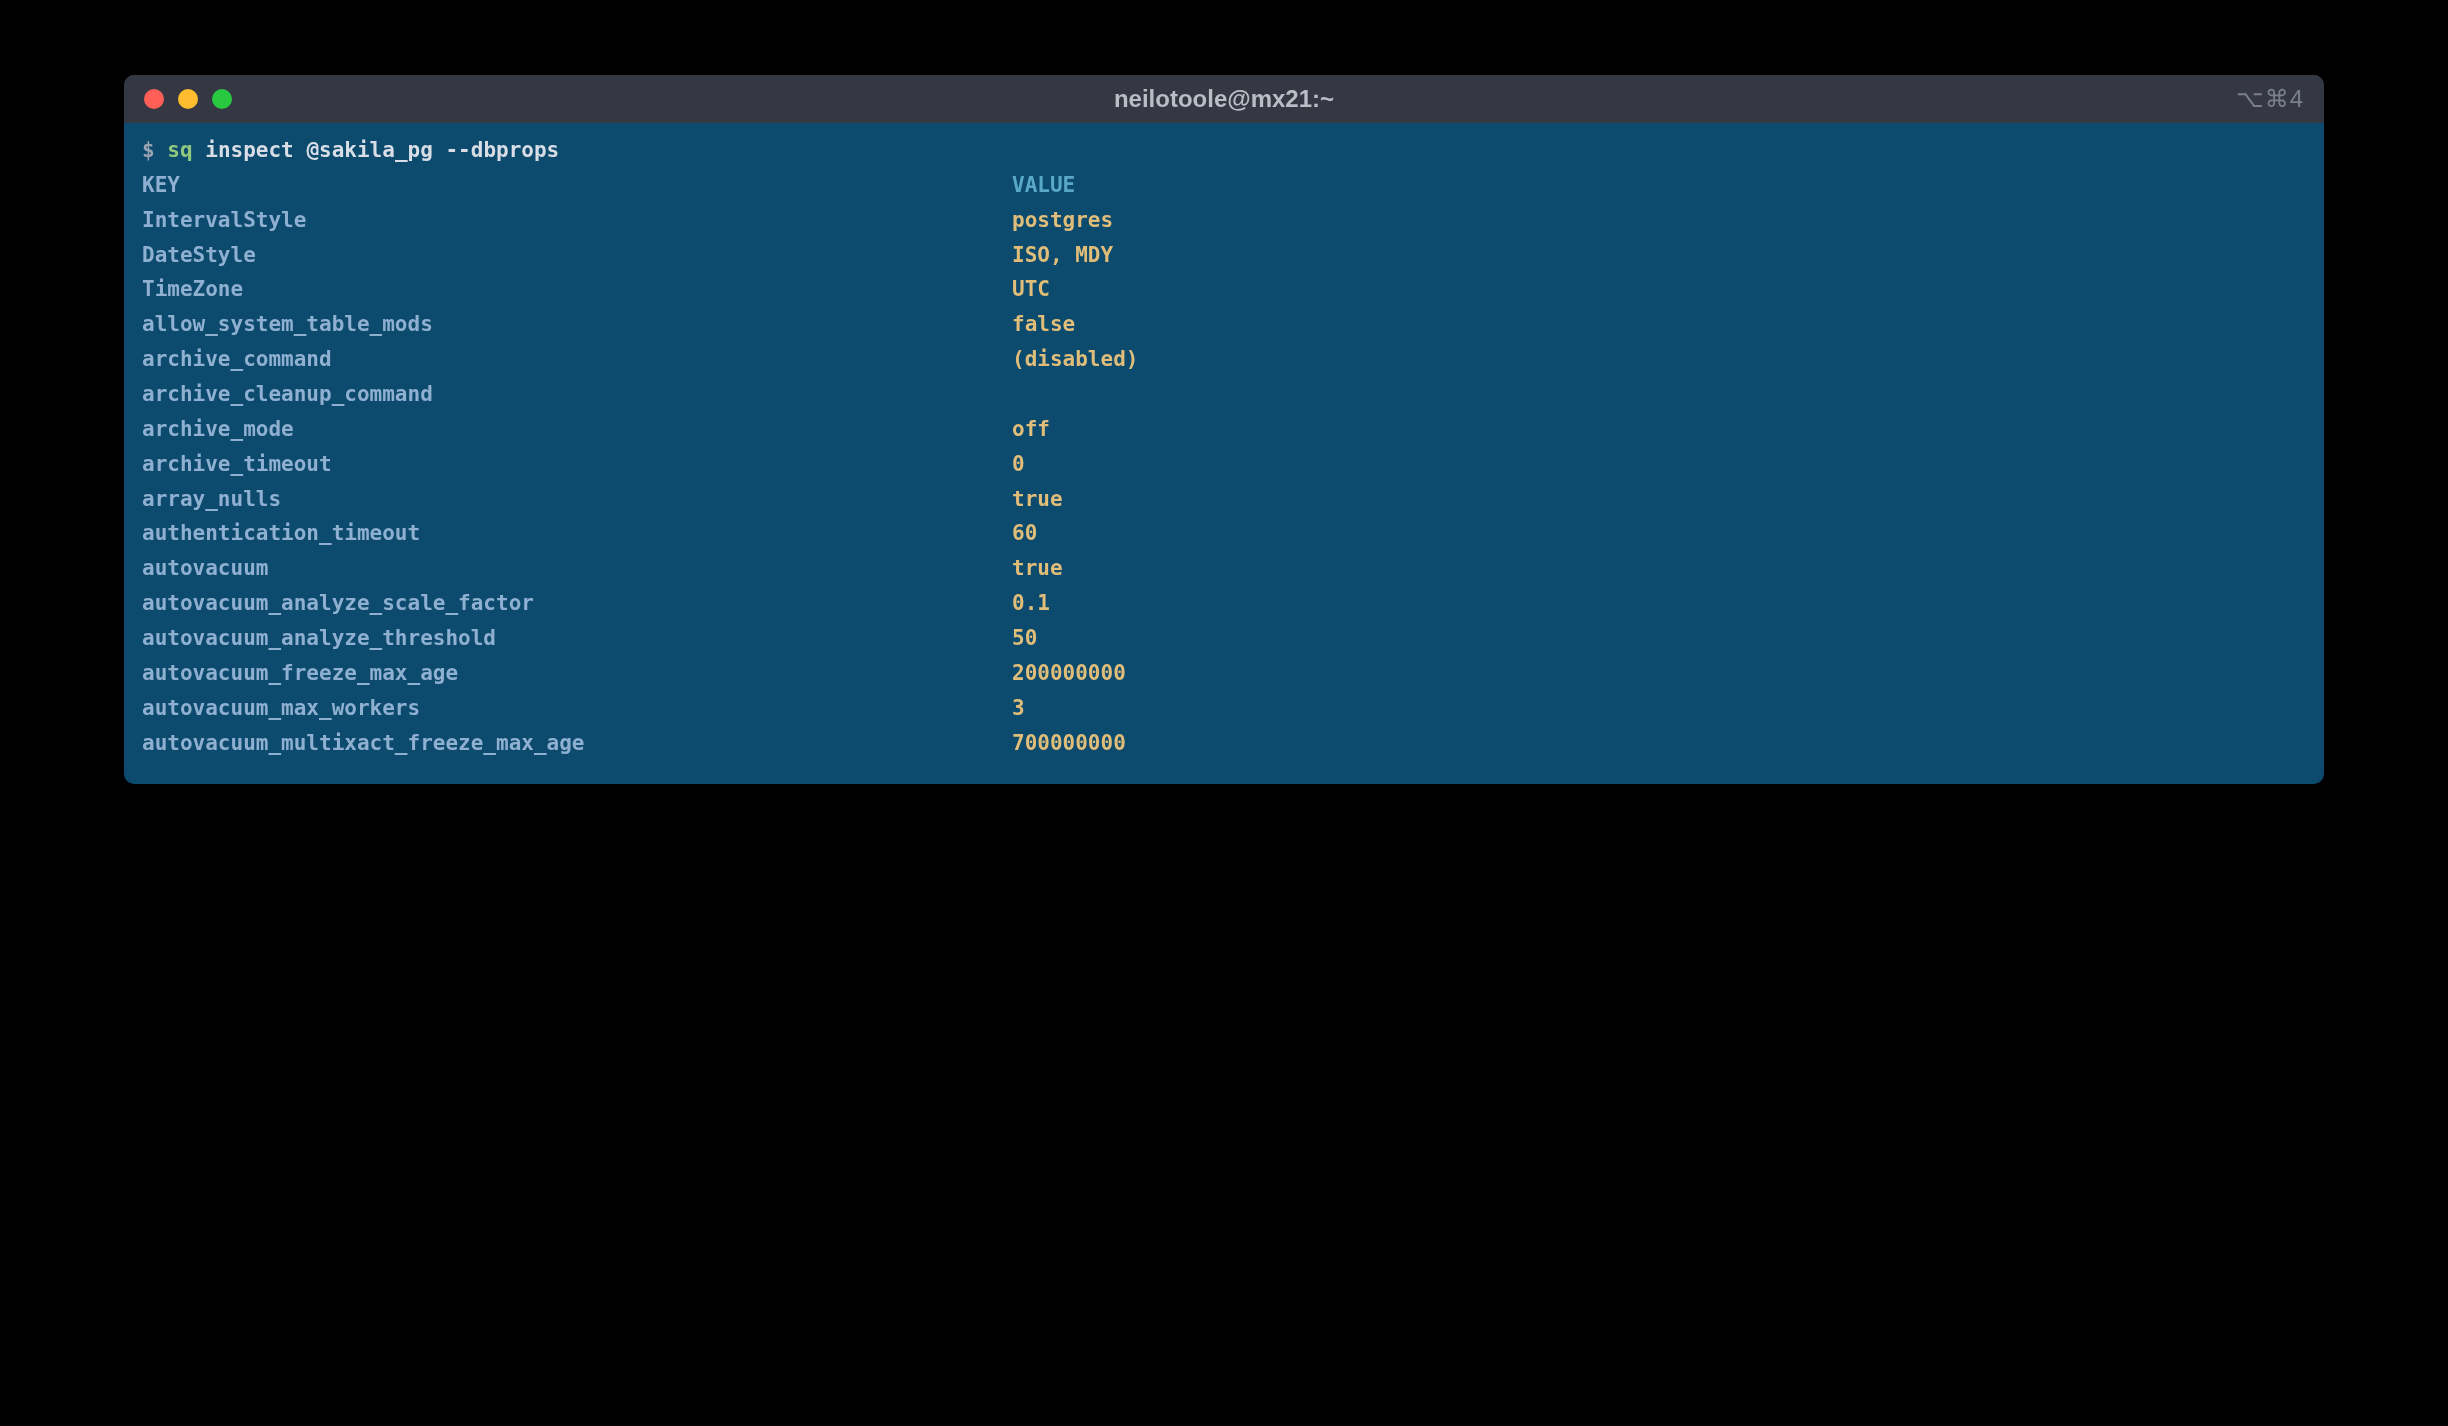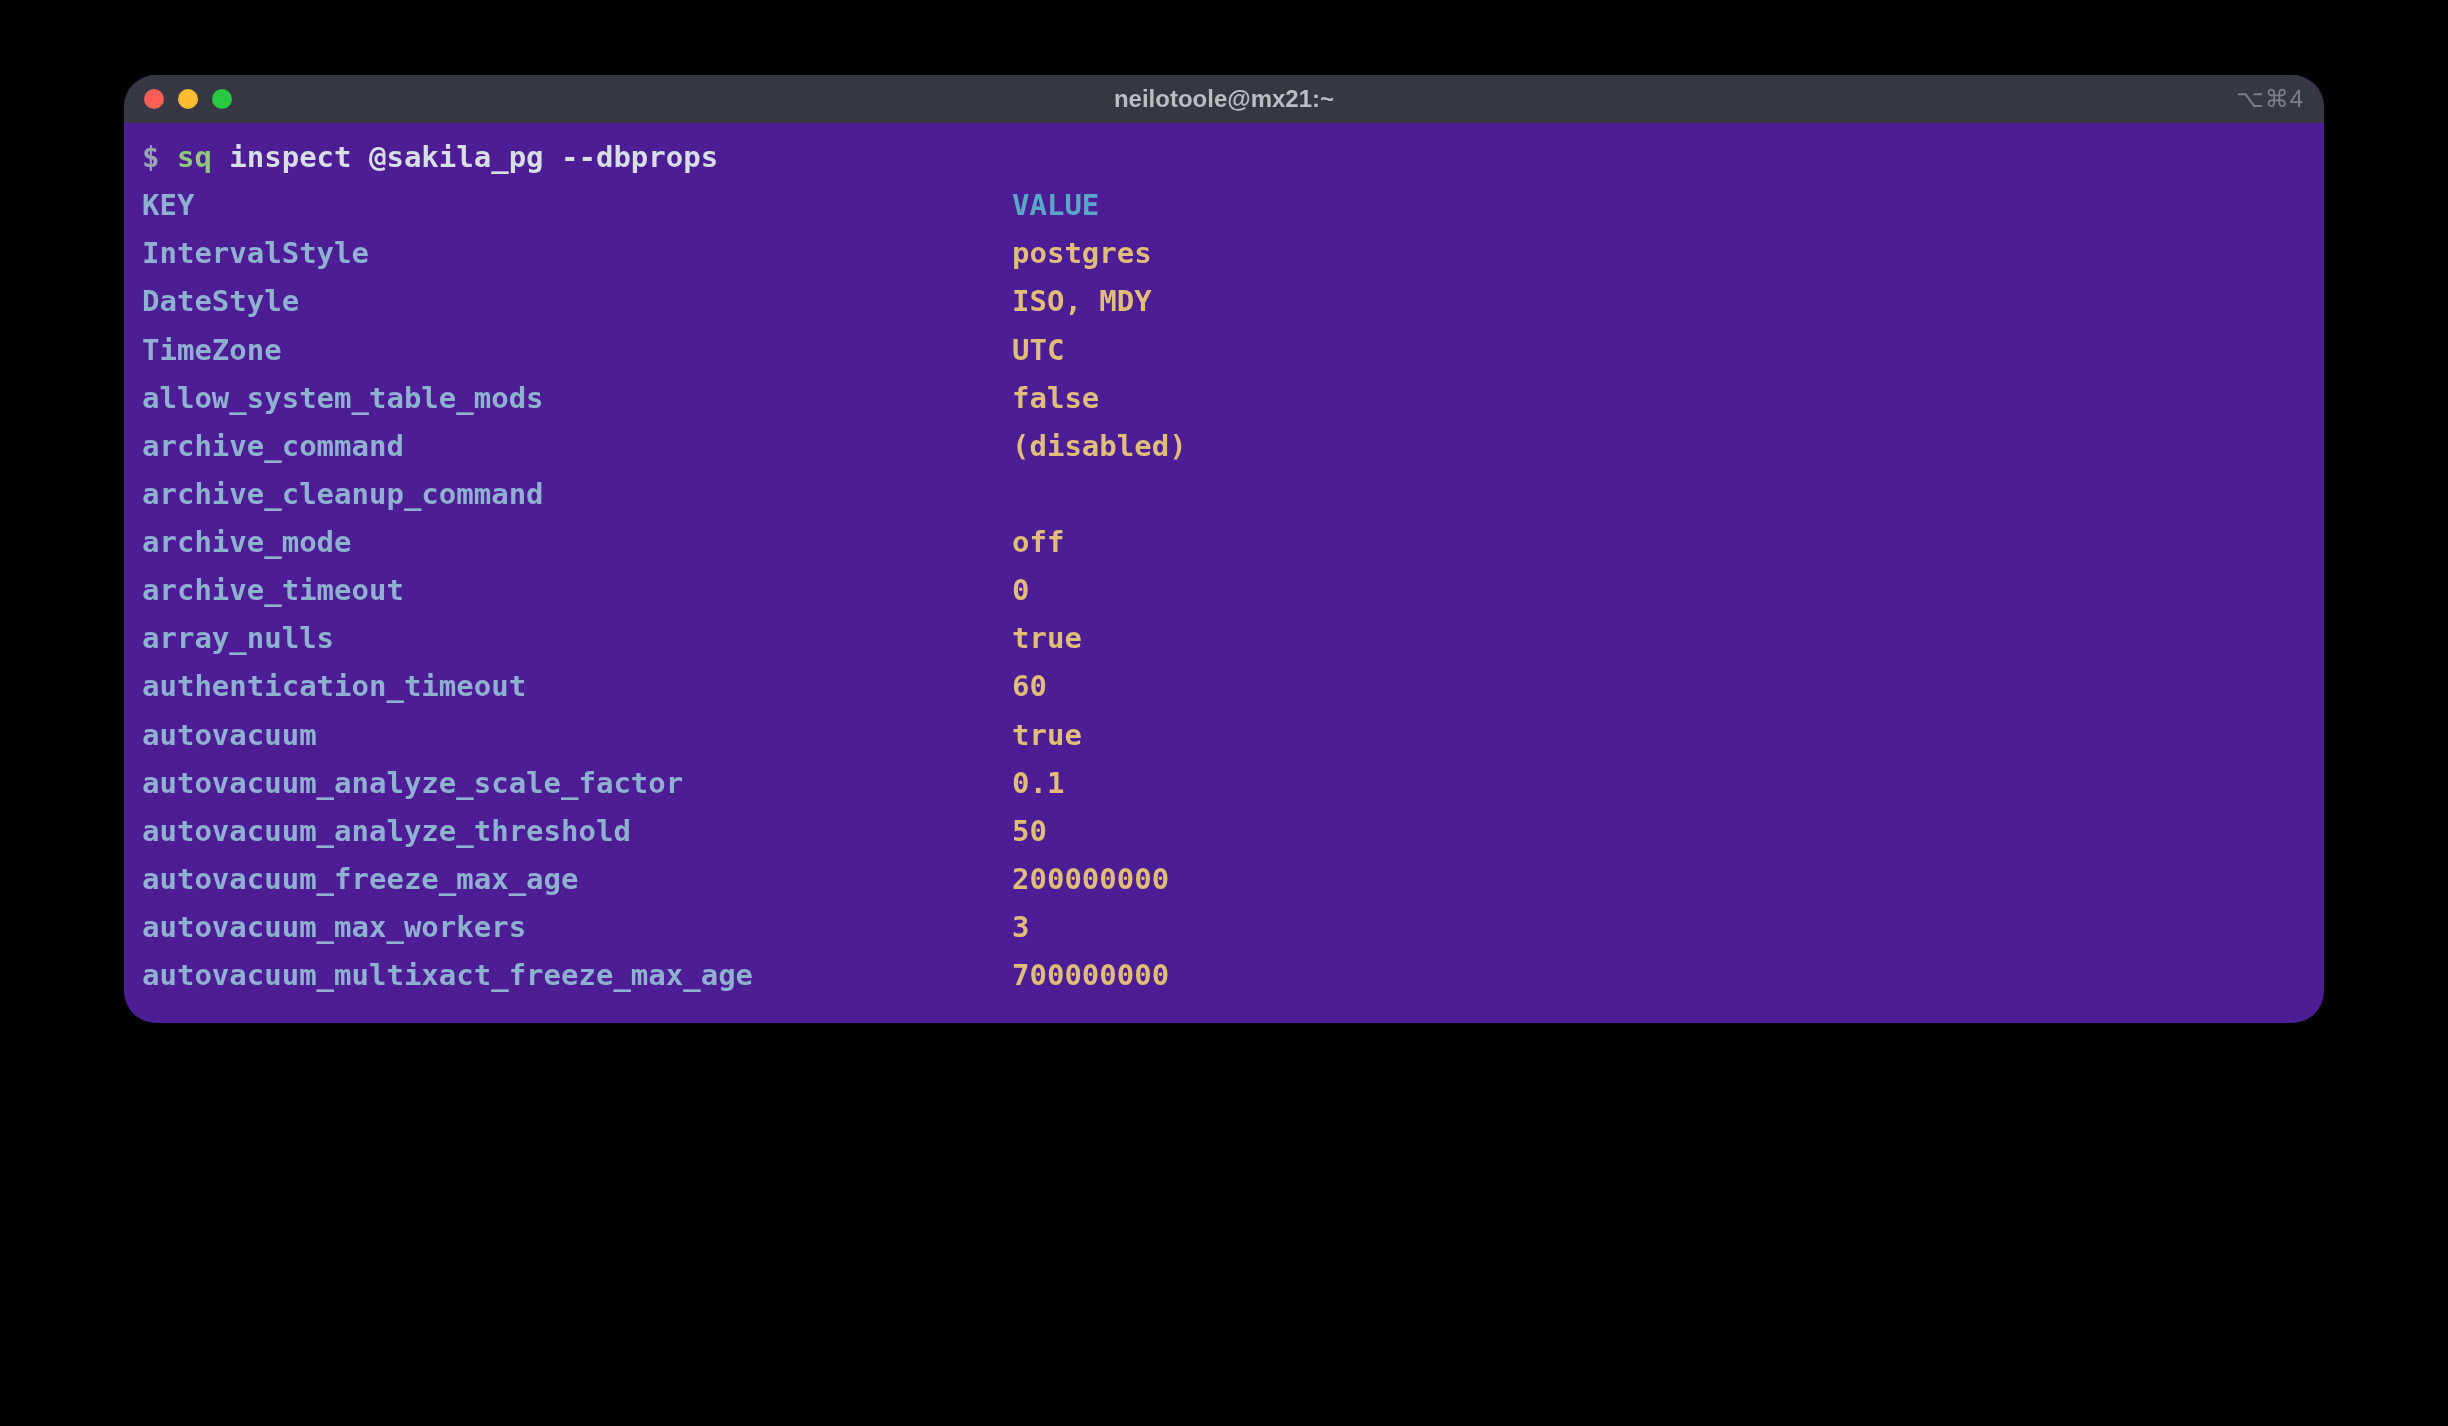--- a/index.html
+++ b/index.html
@@ -8,22 +8,22 @@
     width: 2448px;
     height: 1426px;
     display: flex;
     align-items: flex-start;
     justify-content: center;
     padding-top: 75px;
     font-family: "SF Mono", "Menlo", "Monaco", "Consolas", monospace;
   }
   .terminal-window {
     width: 2200px;
-    background: #4c1d95;
-    border-radius: 32px;
+    background: #0c4a6e;
+    border-radius: 10px;
     overflow: hidden;
     box-shadow: 0 30px 80px rgba(0,0,0,0.6);
   }
   .titlebar {
     height: 48px;
     background: #353843;
     display: flex;
     align-items: center;
     position: relative;
     padding: 0 20px;
@@ -53,21 +53,21 @@
   }
   .shortcut {
     margin-left: auto;
     color: #7a7f8c;
     font-size: 24px;
     font-family: -apple-system, sans-serif;
     letter-spacing: 1px;
   }
   .terminal-body {
     padding: 10px 18px 24px 18px;
-    font-size: 29px;
+    font-size: 21px;
     line-height: 1.66;
     font-weight: 600;
   }
   .prompt-line { white-space: pre; }
   .prompt-sym { color: #9aa3b2; }
   .cmd-name { color: #8fc77e; }
   .cmd-args { color: #d8dde6; }
   .header-row { white-space: pre; color: #5aa8c7; }
   .data-row { white-space: pre; }
   .key-col { color: #8fb0d0; display: inline-block; width: 870px; }

